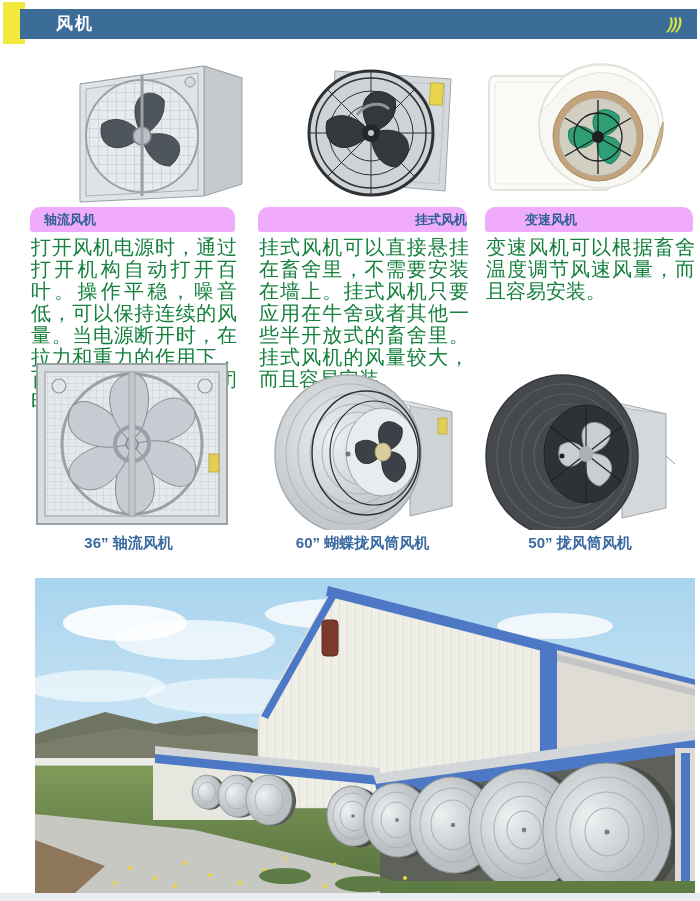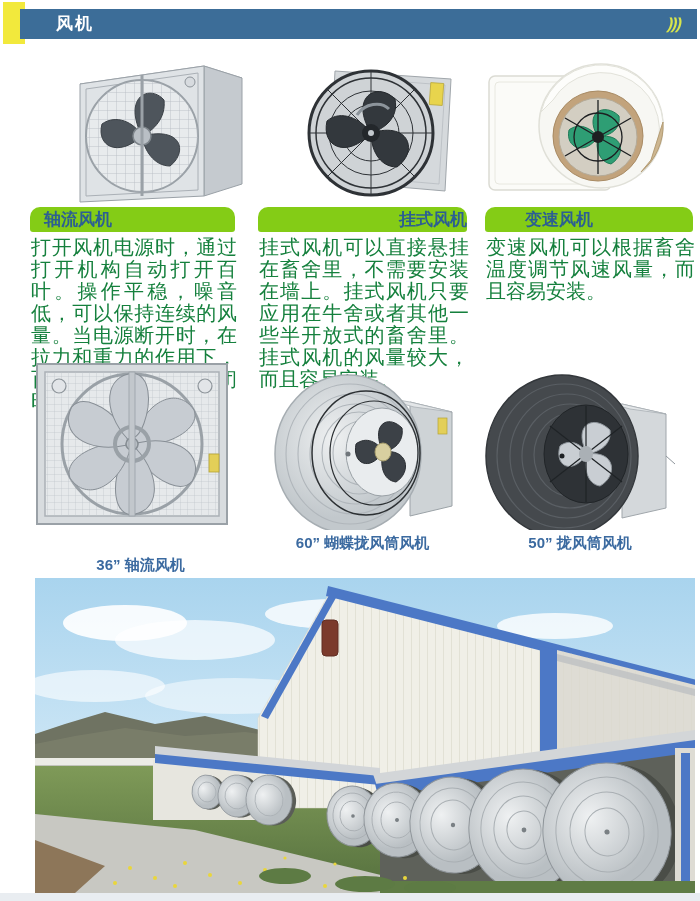--- a/index.html
+++ b/index.html
@@ -9,35 +9,35 @@
 
   
   #hdr-yellow{left:3px;top:2px;width:22px;height:42px;background:#f2e93c;}
   #hdr-bar{left:20px;top:9px;width:677px;height:30px;background:#3c6d98;}
   #hdr-title{left:28px;top:0;height:30px;line-height:30px;color:#ffffff;font-size:17px;
              font-weight:bold;letter-spacing:2px;margin-left:8px;}
   #hdr-chevrons{right:16px;top:0;height:30px;line-height:29px;color:#d8e54c;font-size:16px;
                 font-weight:bold;transform:skewX(-14deg);letter-spacing:-1px;}
 
   
-  .pill{height:25px;line-height:25px;background:#84cc16;border-radius:10px 10px 3px 3px;
-        color:#2c5f92;font-weight:bold;font-size:17px;padding-left:14px;box-sizing:border-box;}
+  .pill{height:25px;line-height:25px;background:#f0abfc;border-radius:10px 10px 3px 3px;
+        color:#2c5f92;font-weight:bold;font-size:13px;padding-left:14px;box-sizing:border-box;}
   #pill1{left:30px;top:207px;width:205px;}
   #pill2{left:258px;top:207px;width:209px;text-align:right;}
   #pill3{left:485px;top:207px;width:208px;padding-left:40px;}
 
   
   .coltext{font-size:20px;line-height:22px;color:#15803d;text-align:justify;}
   #txt1{left:31px;top:236px;width:206px;}
   #txt2{left:259px;top:236px;width:210px;}
   #txt3{left:486px;top:236px;width:209px;}
 
   
   .cap{top:534px;font-size:15px;font-weight:bold;color:#3b6aa0;text-align:center;}
-  #cap1{left:38px;width:205px;margin-top:22px;}
+  #cap1{left:26px;width:205px;}
   #cap2{left:258px;width:209px;}
   #cap3{left:475px;width:210px;}
 
   #bottom-strip{left:0;top:893px;width:700px;height:8px;background:#e9edf1;}
   svg{display:block;}
 </style>
 </head>
 <body>
 
 <div id="page">

